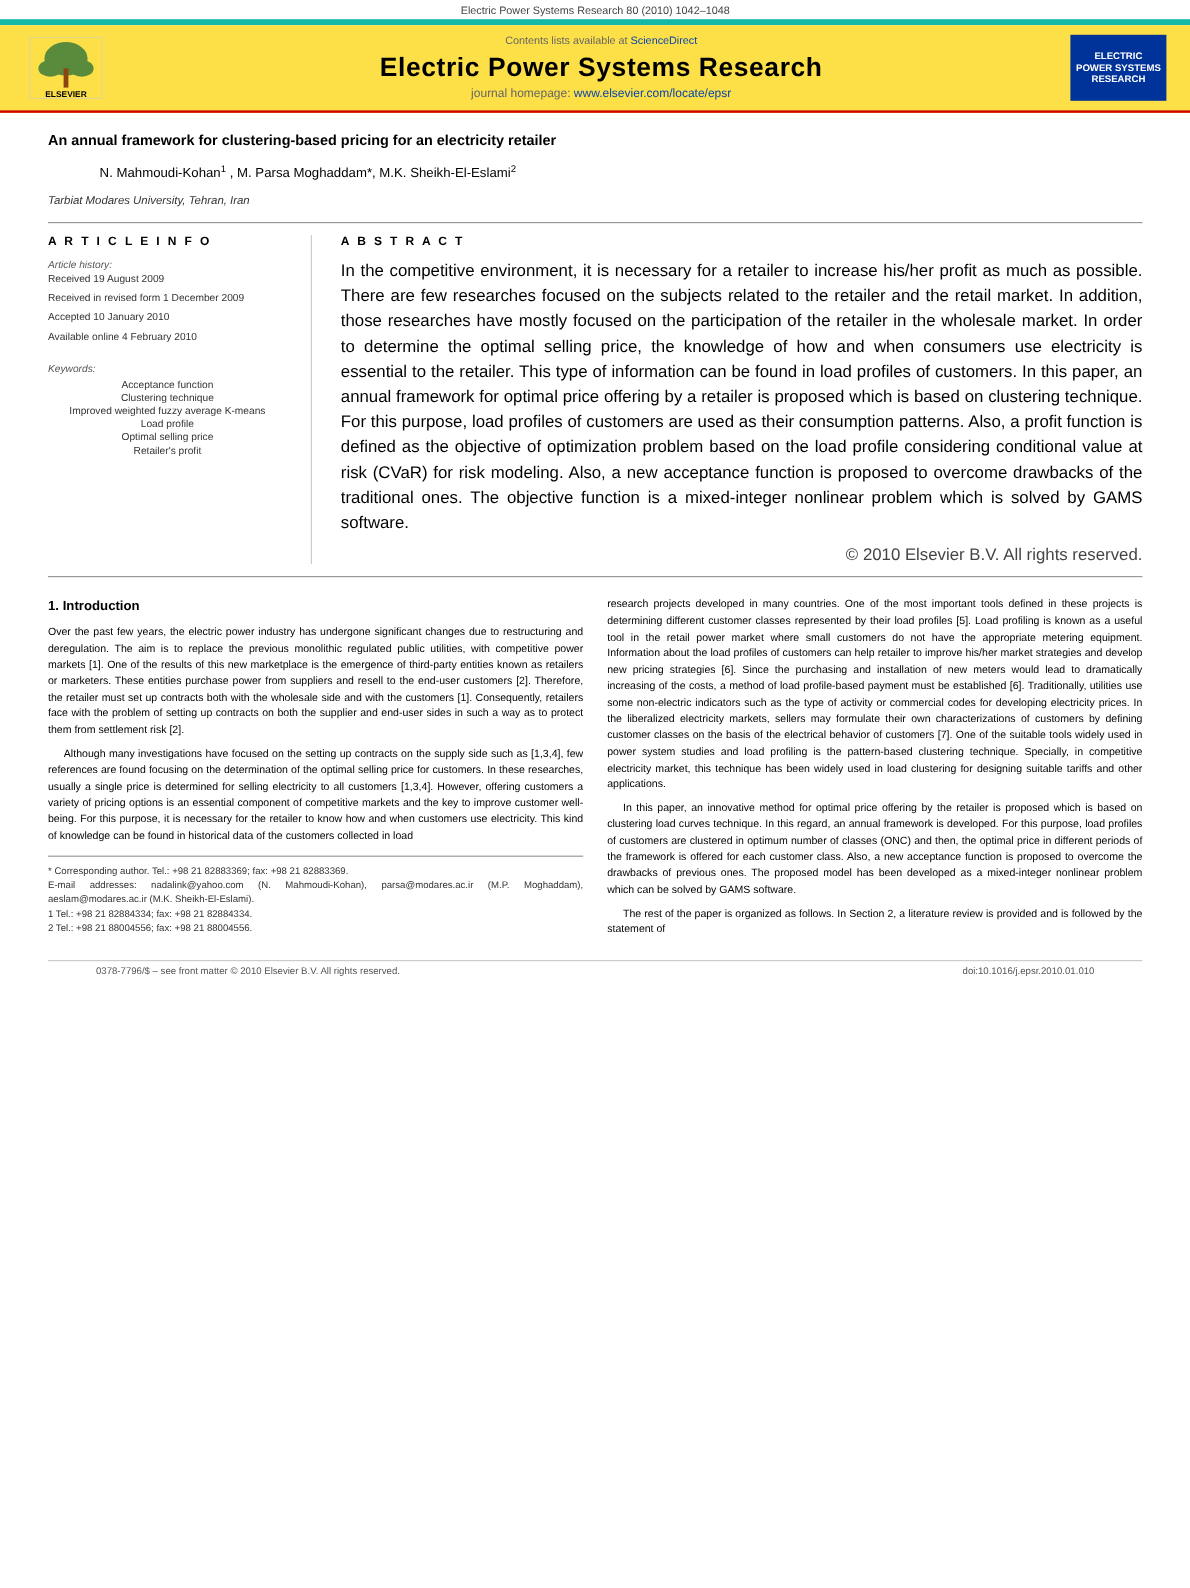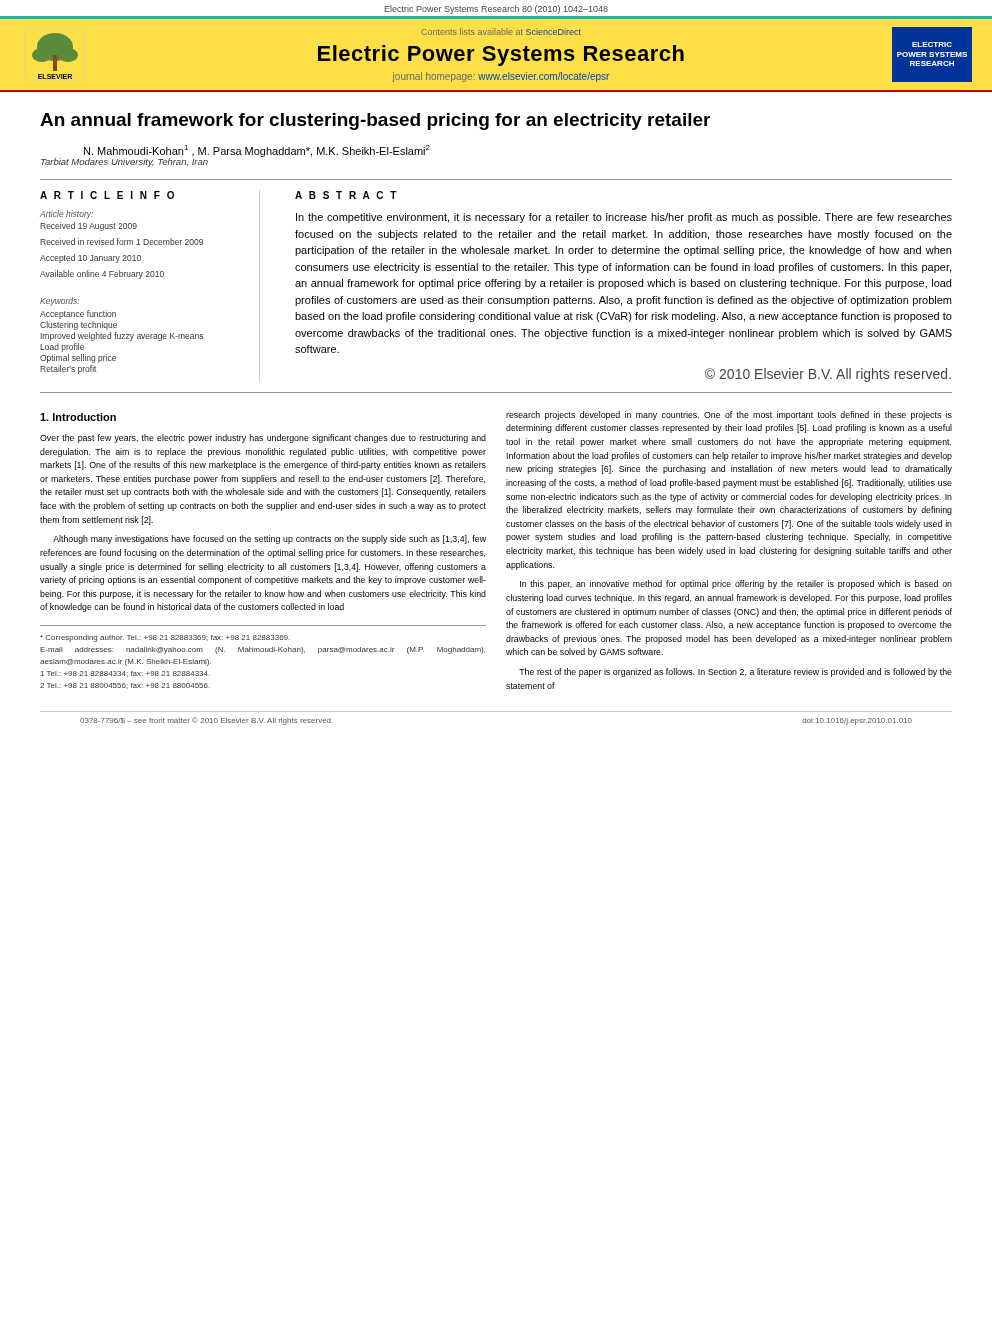--- a/index.html
+++ b/index.html
@@ -11,21 +11,21 @@
       width: 992px;
       min-height: 1323px;
     }
 
     
     .top-bar {
       text-align: center;
       font-size: 9px;
       color: #444;
       padding: 4px 0 2px;
-      border-bottom: 3px solid #14b8a6;
+      border-bottom: 5px solid #14b8a6;
       font-family: Arial, sans-serif;
     }
 
     
     .journal-header {
       display: flex;
       align-items: center;
       padding: 8px 20px;
       border-bottom: 2px solid #c00;
       background: #fde047;
@@ -88,52 +88,52 @@
       line-height: 1.2;
     }
 
     
     .article-content {
       padding: 16px 40px 20px;
     }
 
     
     .article-title {
-      font-size: 19px;
+      font-size: 12px;
       font-weight: bold;
       color: #000;
       margin-bottom: 10px;
       line-height: 1.3;
       font-family: Arial, sans-serif;
     }
 
     
     .authors {
       font-size: 11px;
-      margin-bottom: 0;
+      margin-bottom: 12px;
       font-family: Arial, sans-serif;
       padding-left: 43px;
     }
     .authors sup {
       font-size: 8px;
     }
 
     
     .affiliation {
       font-size: 9.5px;
       font-style: italic;
       color: #333;
       margin-bottom: 12px;
       font-family: Arial, sans-serif;
     }
 
     
     .article-meta-row {
       display: flex;
-      gap: 15px;
+      gap: 4px;
       border-top: 1px solid #999;
       border-bottom: 1px solid #999;
       padding: 10px 0;
       margin-bottom: 16px;
     }
 
     .article-info {
       width: 220px;
       flex-shrink: 0;
       padding-right: 20px;
@@ -175,24 +175,25 @@
       color: #555;
       margin-bottom: 3px;
       font-family: Arial, sans-serif;
     }
 
     .keyword-item {
       font-size: 8.5px;
       color: #333;
       font-family: Arial, sans-serif;
       margin-bottom: 1px;
+      text-align: center;
     }
 
     .abstract-text {
-      font-size: 11px;
+      font-size: 14px;
       line-height: 1.5;
       color: #000;
       font-family: Arial, sans-serif;
       text-align: justify;
     }
 
     .copyright-line {
       text-align: right;
       font-size: 14px;
       color: #444;

